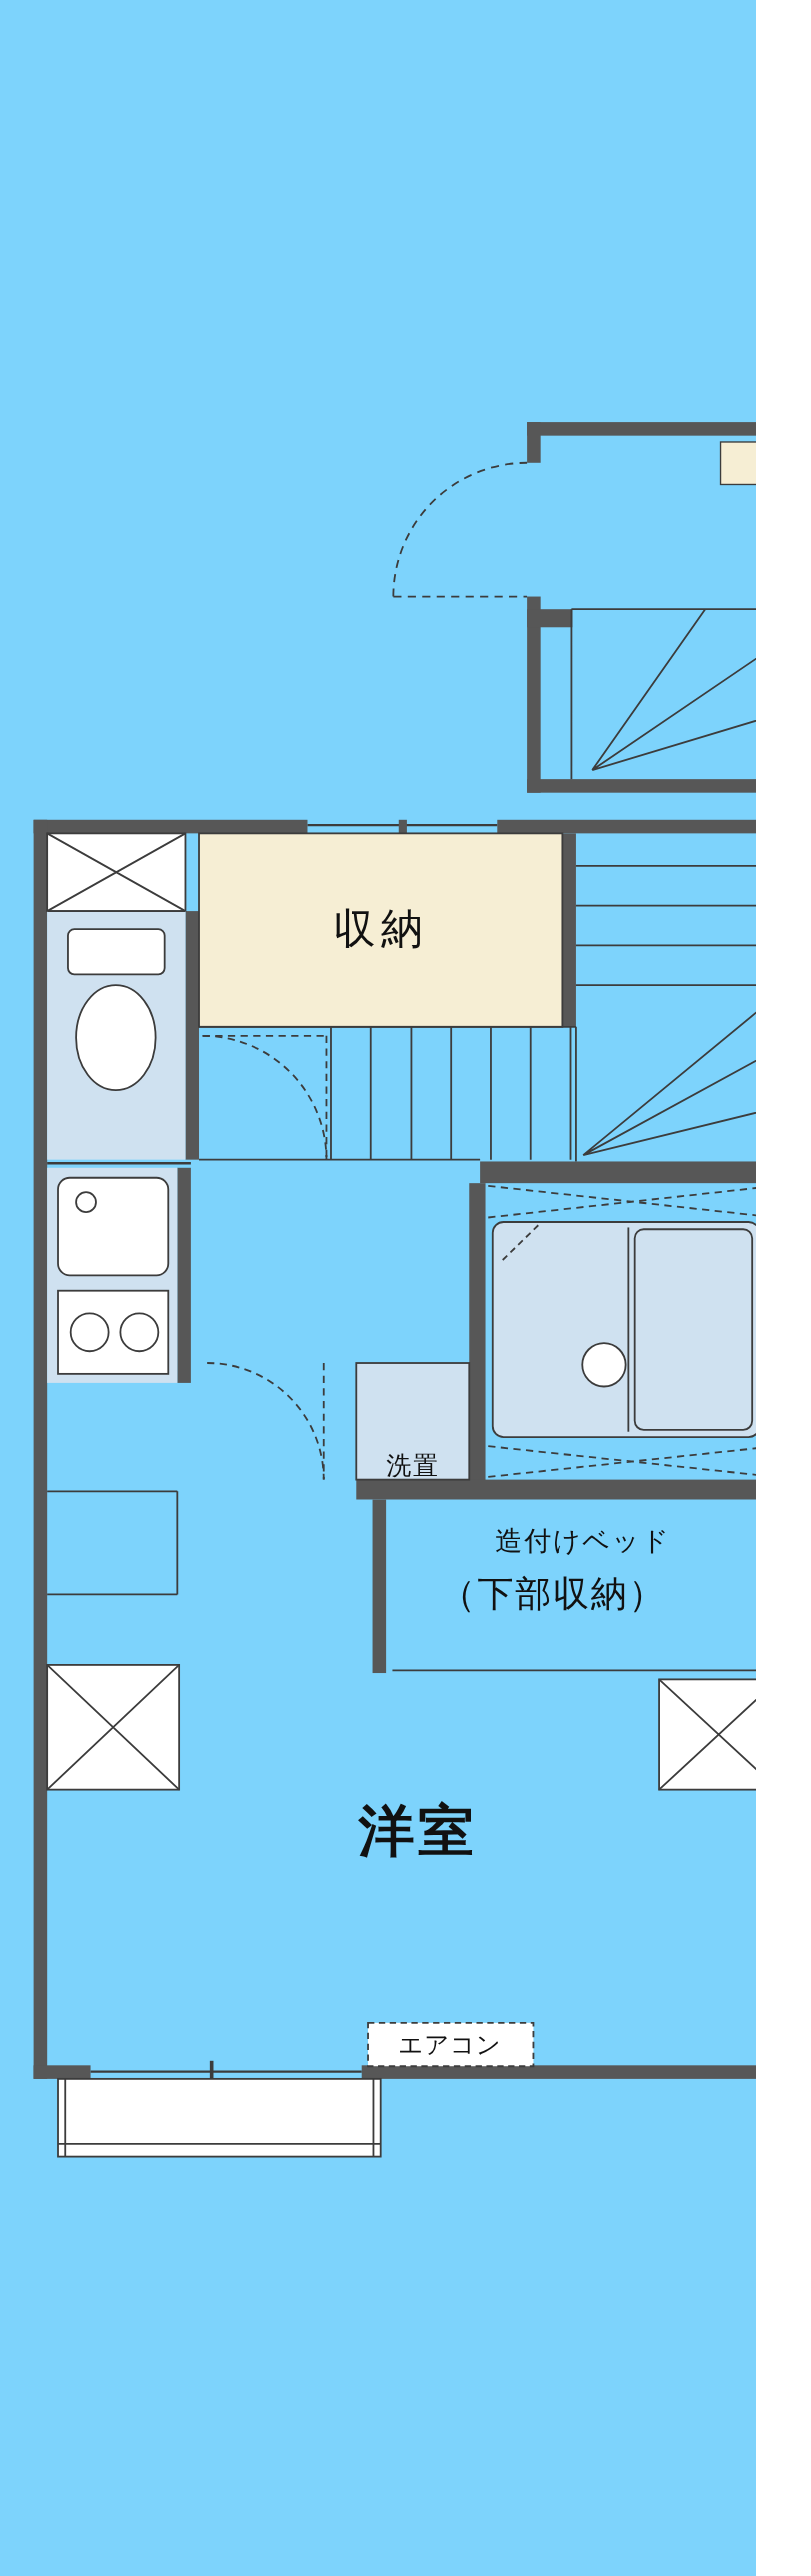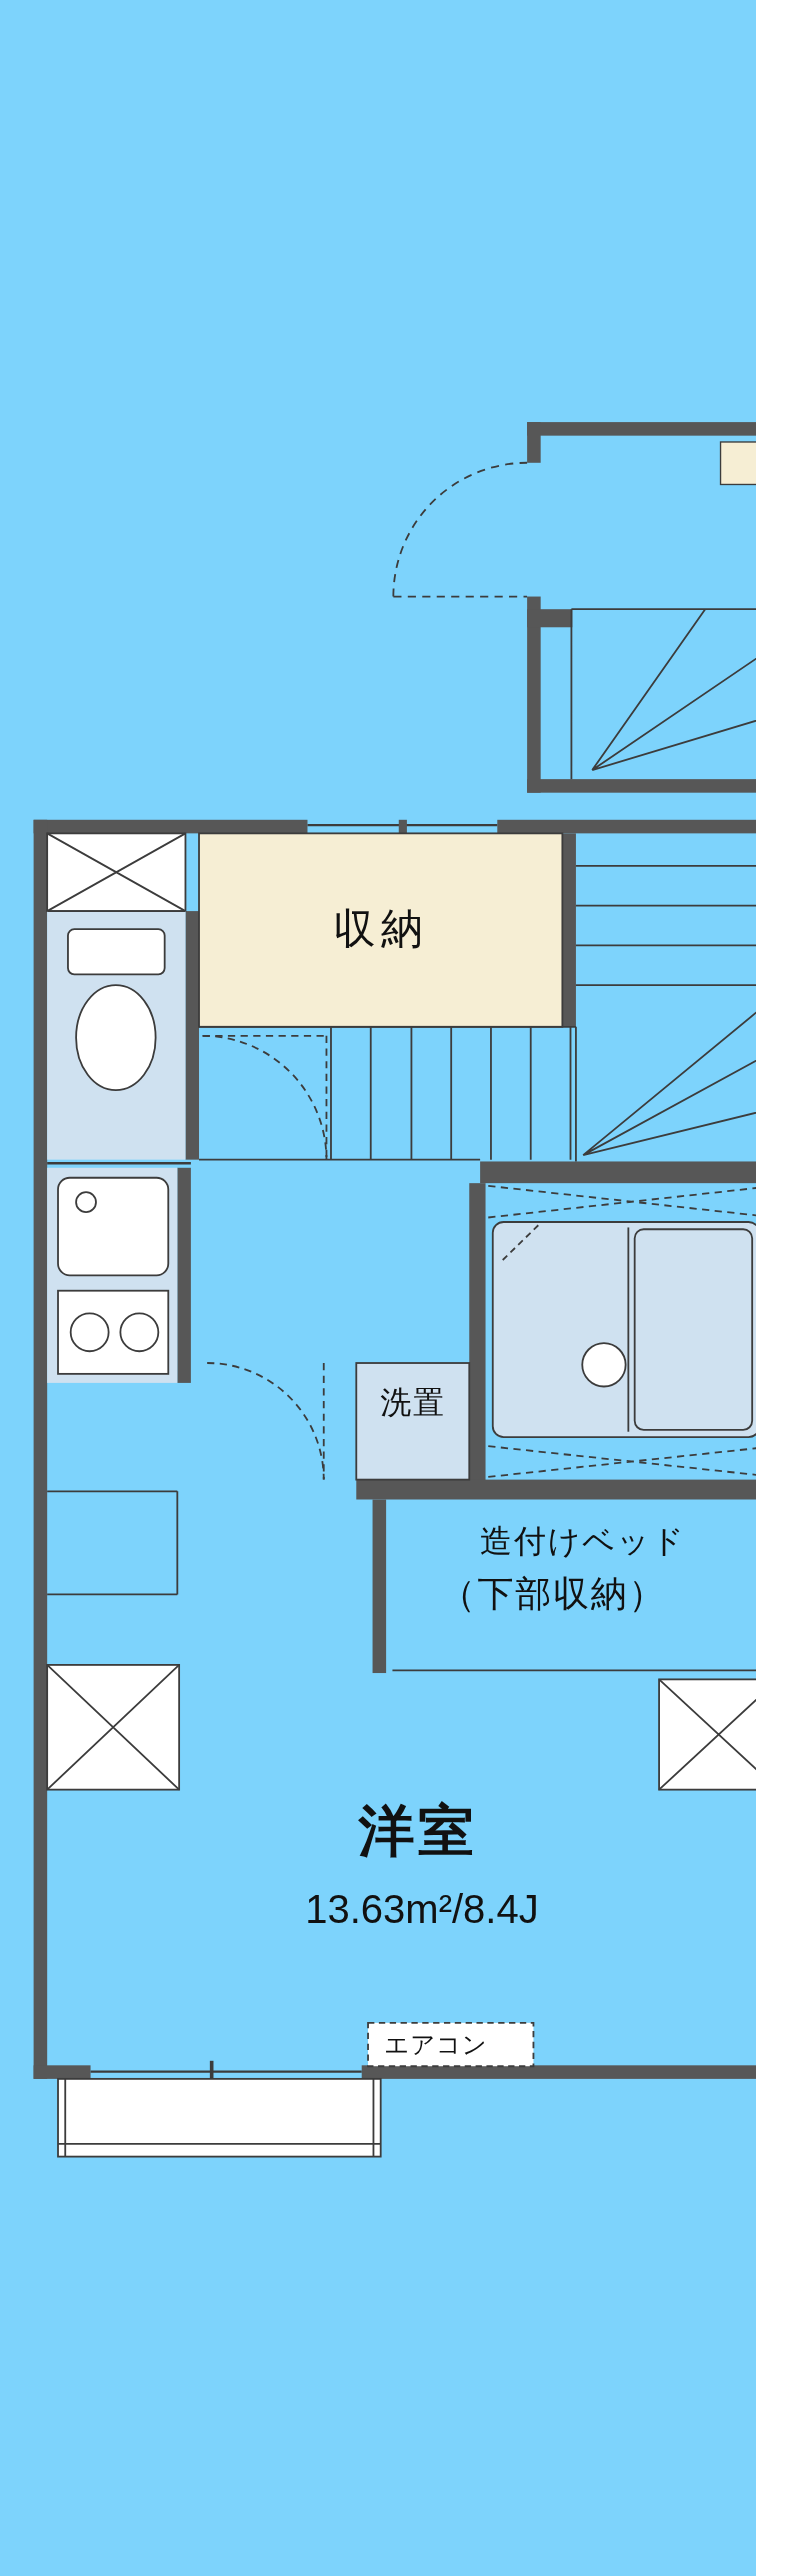--- a/index.html
+++ b/index.html
@@ -13,26 +13,26 @@
   .plan-svg{position:absolute;left:0;top:0;}
   .lbl{
     position:absolute;
     transform:translate(-50%,-50%);
     color:#111;
     white-space:nowrap;
     line-height:1;
     letter-spacing:1.8px;
   }
   .lbl-storage{left:381px;top:929px;font-size:42px;letter-spacing:5.4px;}
-  .lbl-laundry{left:413px;top:1404px;font-size:31px;font-family:Liberation Mono, monospace;}
-  .lbl-bed1{left:583px;top:1541px;font-size:32px;}
+  .lbl-laundry{left:413px;top:1465px;font-size:25px;}
+  .lbl-bed1{left:583px;top:1541px;font-size:27px;}
   .lbl-bed2{left:553px;top:1594px;font-size:36px;}
   .lbl-room{left:418px;top:1831px;font-size:56px;letter-spacing:3.6px;font-weight:bold;}
   .lbl-area{left:422px;top:1909px;font-size:40px;letter-spacing:0;}
-  .lbl-aircon{left:436px;top:2045px;font-size:24.4px;letter-spacing:0.9px;}
+  .lbl-aircon{left:450px;top:2045px;font-size:24.4px;letter-spacing:0.9px;}
 </style>
 </head>
 <body>
 
 <div class="canvas">
 
 <svg class="plan-svg" width="812" height="2576" viewBox="0 0 898 2850">
 
   <g>
 
@@ -146,17 +146,16 @@
     <path d="M64 2372 H421 M72 2300 V2386 M413 2300 V2386" stroke="#3c3c3c" stroke-width="2"></path>
   </g>
 
 </svg>
 
 <div class="lbl lbl-storage">収納</div>
 <div class="lbl lbl-laundry">洗置</div>
 <div class="lbl lbl-bed1">造付けベッド</div>
 <div class="lbl lbl-bed2">（下部収納）</div>
 <div class="lbl lbl-room">洋室</div>
-<div class="lbl lbl-area">13.63m²/8.4J</div>
 <div class="lbl lbl-aircon">エアコン</div>
 
 </div>
 
 
 </body></html>

